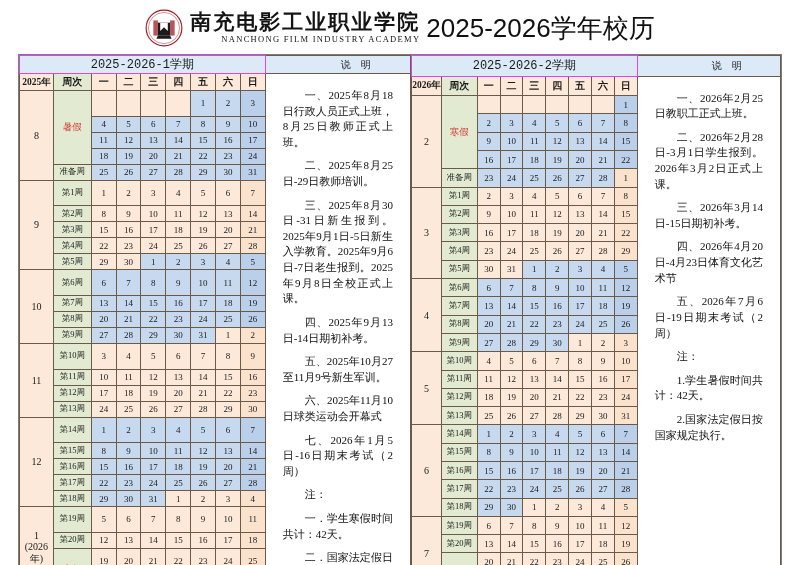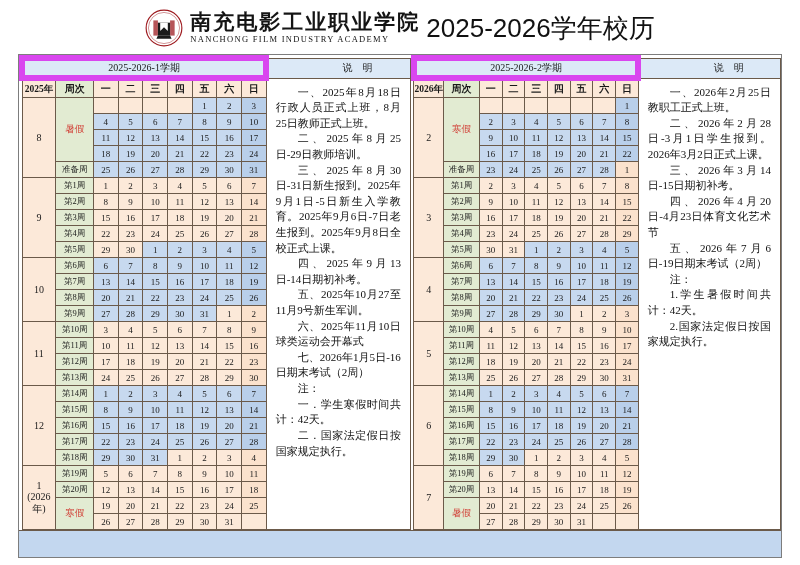--- a/index.html
+++ b/index.html
@@ -6,21 +6,21 @@
   body{
     width:800px;height:565px;background:#ffffff;
     font-family:"Liberation Serif","DejaVu Serif",serif;
     overflow:hidden;
   }
   .page{position:relative;width:800px;height:565px;}
 
   
   .header{
     display:flex;align-items:center;justify-content:center;
-    height:54px;padding-top:2px;box-sizing:border-box;
+    height:54px;padding-top:2px;box-sizing:border-box;text-align:right;
   }
   .logo{width:38px;height:38px;flex:0 0 38px;margin-right:7px;position:relative;}
   .school{display:flex;flex-direction:column;justify-content:center;margin-right:6px;}
   .school-cn{
     font-size:21px;letter-spacing:2px;color:#141414;line-height:1.05;
     font-family:"Liberation Serif","DejaVu Serif",serif;font-weight:bold;
   }
   .school-en{
     font-size:8.5px;letter-spacing:1.3px;color:#141414;line-height:1.3;
     font-family:"Liberation Serif","DejaVu Serif",serif;
@@ -40,22 +40,22 @@
   td,th{
     border:1px solid #6b5a4a;
     font-size:9px;
     text-align:center;vertical-align:middle;
     padding:0;
     font-family:"Liberation Serif","DejaVu Serif",serif;
     color:#1a1a1a;
     height:15px;
   }
   .sem-title{
-    background:#dce9f7;font-size:10px;height:14px;
-    border:6px solid #d946ef;color:#1a1a1a;
+    background:#dce9f7;font-size:12px;height:14px;
+    border:1px solid #d946ef;color:#1a1a1a;font-family:Liberation Mono, monospace;
   }
   .note-title{
     background:#dce9f7;font-size:10px;height:14px;
     border:1px solid #6b5a4a;color:#1a1a1a;padding-left:36px;
   }
   .hdr{background:#fce9d9;font-size:10px;font-weight:bold;height:16px;}
   .hdr-week{background:#e2ebd2;font-size:10px;font-weight:bold;}
   .hdr-year{background:#fce9d9;font-size:9.5px;font-weight:bold;}
   .mon{background:#fce9d9;font-size:10px;}
   .wk{background:#e2ebd2;font-size:8.5px;white-space:nowrap;}
@@ -66,21 +66,21 @@
   .d-peach-sun{background:#fbe2cd;}
   .d-empty{background:#fce9d9;}
 
   .notes{
     vertical-align:top;background:#ffffff;
     padding:6px 9px 0 9px;
     font-size:11px;line-height:1.42;
     color:#101010;text-align:justify;
     font-family:"Liberation Serif","DejaVu Serif",serif;
   }
-  .notes p{margin:0;text-indent:2em;}
+  .notes p{margin:8px;text-indent:2em;}
   .footer-bar{
     height:26px;background:#c3d7ef;border-top:1px solid #6b5a4a;
   }
 </style>
 </head>
 <body>
 
 <div class="page">
 
   <div class="header">

